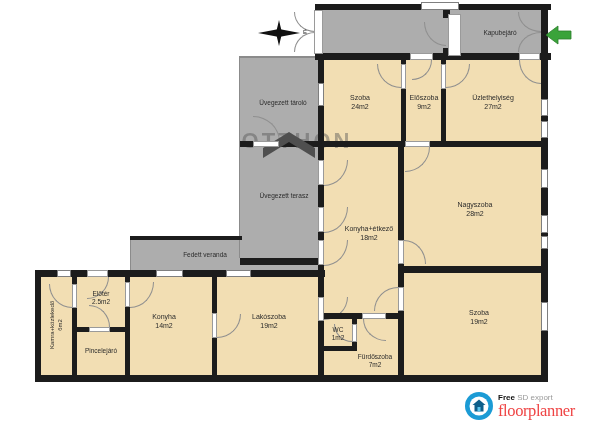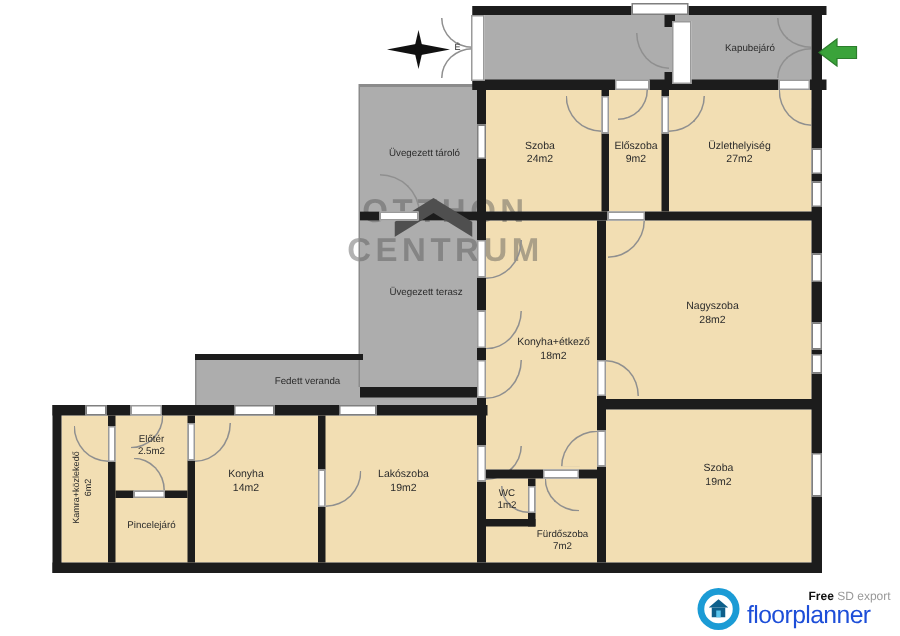--- a/index.html
+++ b/index.html
@@ -24,44 +24,43 @@
   .watermark{position:absolute;left:297px;top:128px;transform:translateX(-50%);text-align:center;
              color:rgba(84,84,84,0.45);z-index:4;font-weight:bold;}
   .wm-oc{font-size:74px;line-height:1.0;letter-spacing:-2px;}
   .wm-line{font-size:22px;line-height:1.2;letter-spacing:3px;}
   .chevron{position:absolute;z-index:12;}
   .compass{position:absolute;z-index:30;}
   .gate-arrow{position:absolute;z-index:30;}
   .footer{position:absolute;left:464px;top:390px;width:132px;height:32px;z-index:30;display:flex;align-items:center;}
   .footer-logo{width:30px;height:30px;flex:0 0 auto;}
   .footer-text{margin-left:4px;}
-  .footer-top{font-size:8px;line-height:9px;margin-left:41px;}
+  .footer-top{font-size:8px;line-height:9px;}
   .footer-free{font-weight:bold;color:#111;}
   .footer-export{color:#999;}
-  .footer-brand{font-size:16.5px;line-height:17px;color:#1d4ed8;letter-spacing:-0.4px;}
+  .footer-brand{font-size:16.5px;line-height:17px;color:#ef4444;letter-spacing:-0.4px;font-family:Liberation Serif, serif;}
 </style>
 </head>
 <body>
 
 <div id="canvas">
 
   <div class="fill fill-gray" style="left:322px;top:10px;width:219px;height:44px;"></div>
   <div class="fill fill-gray" style="left:240px;top:58px;width:78px;height:83px;"></div>
   <div class="fill fill-gray" style="left:240px;top:147px;width:78px;height:111px;"></div>
   <div class="fill fill-gray" style="left:130px;top:240px;width:190px;height:30px;"></div>
   <div class="fill fill-tan" style="left:324px;top:60px;width:217px;height:81px;"></div>
   <div class="fill fill-tan" style="left:404px;top:147px;width:137px;height:119px;"></div>
   <div class="fill fill-tan" style="left:404px;top:273px;width:137px;height:102px;"></div>
   <div class="fill fill-tan" style="left:324px;top:147px;width:74px;height:166px;"></div>
   <div class="fill fill-tan" style="left:324px;top:319px;width:74px;height:56px;"></div>
   <div class="fill fill-tan" style="left:41px;top:277px;width:277px;height:98px;"></div>
 
   <div class="watermark">
     <div class="wm-line">OTTHON</div>
-    <div class="wm-line">CENTRUM</div>
   </div>
 
   <div class="wall" style="left:315px;top:4px;width:236px;height:6px;"></div>
   <div class="wall" style="left:315px;top:53px;width:236px;height:7px;"></div>
   <div class="wall" style="left:541px;top:4px;width:7px;height:378px;"></div>
   <div class="wall" style="left:315px;top:4px;width:7px;height:56px;"></div>
   <div class="wall" style="left:443px;top:4px;width:7px;height:14px;"></div>
   <div class="wall" style="left:443px;top:48px;width:7px;height:12px;"></div>
   <div class="wall" style="left:318px;top:60px;width:6px;height:315px;"></div>
   <div class="wall" style="left:318px;top:141px;width:230px;height:6px;"></div>

